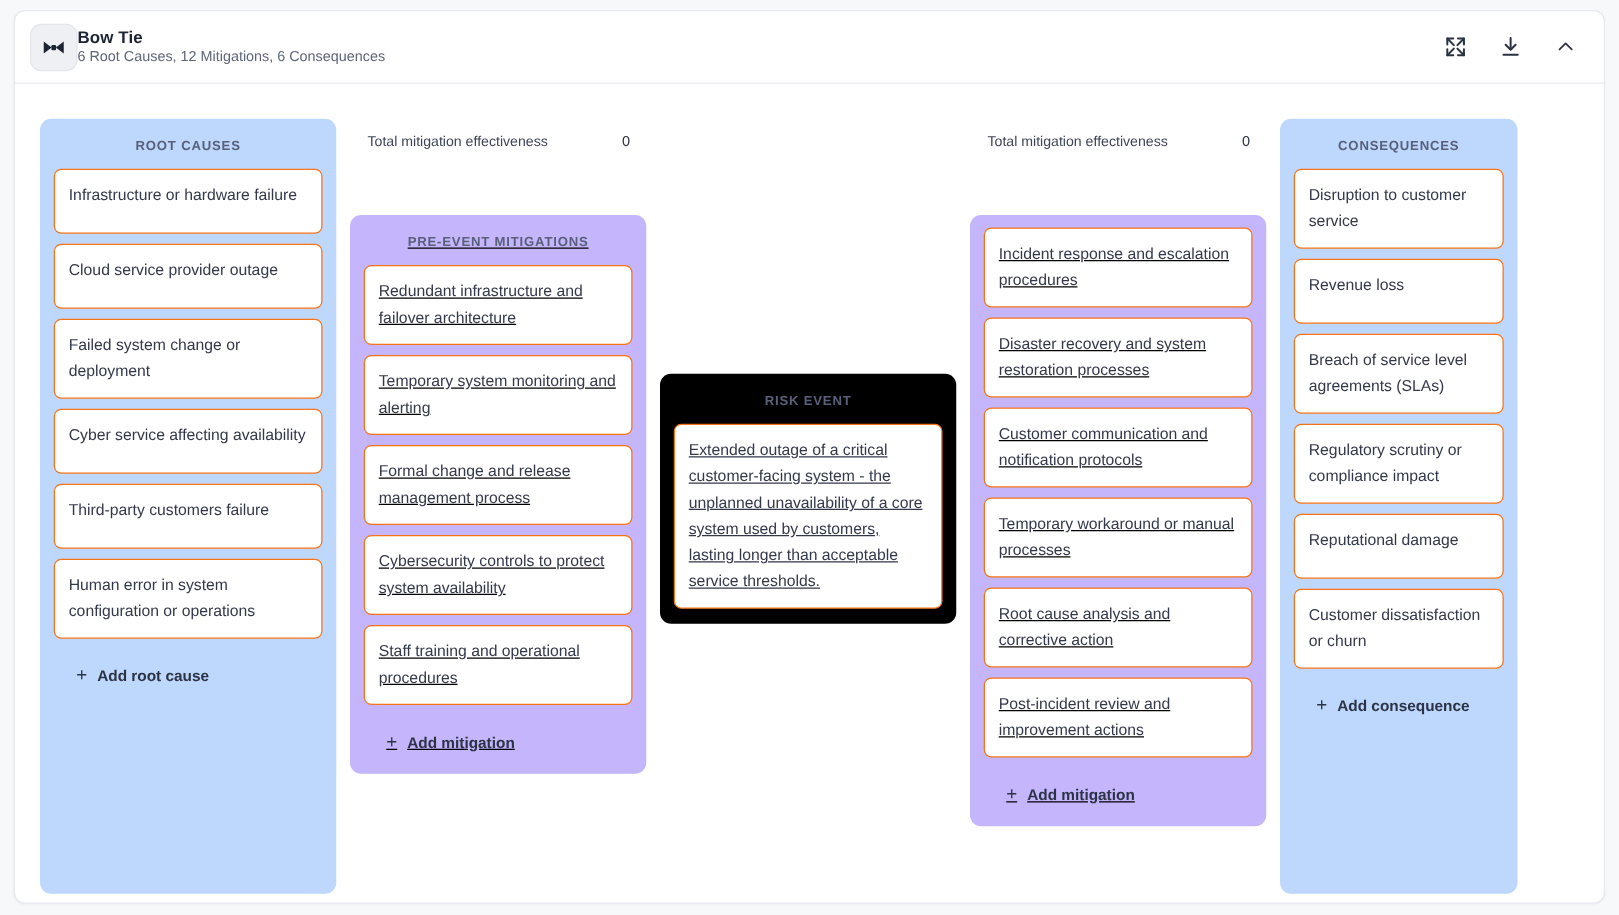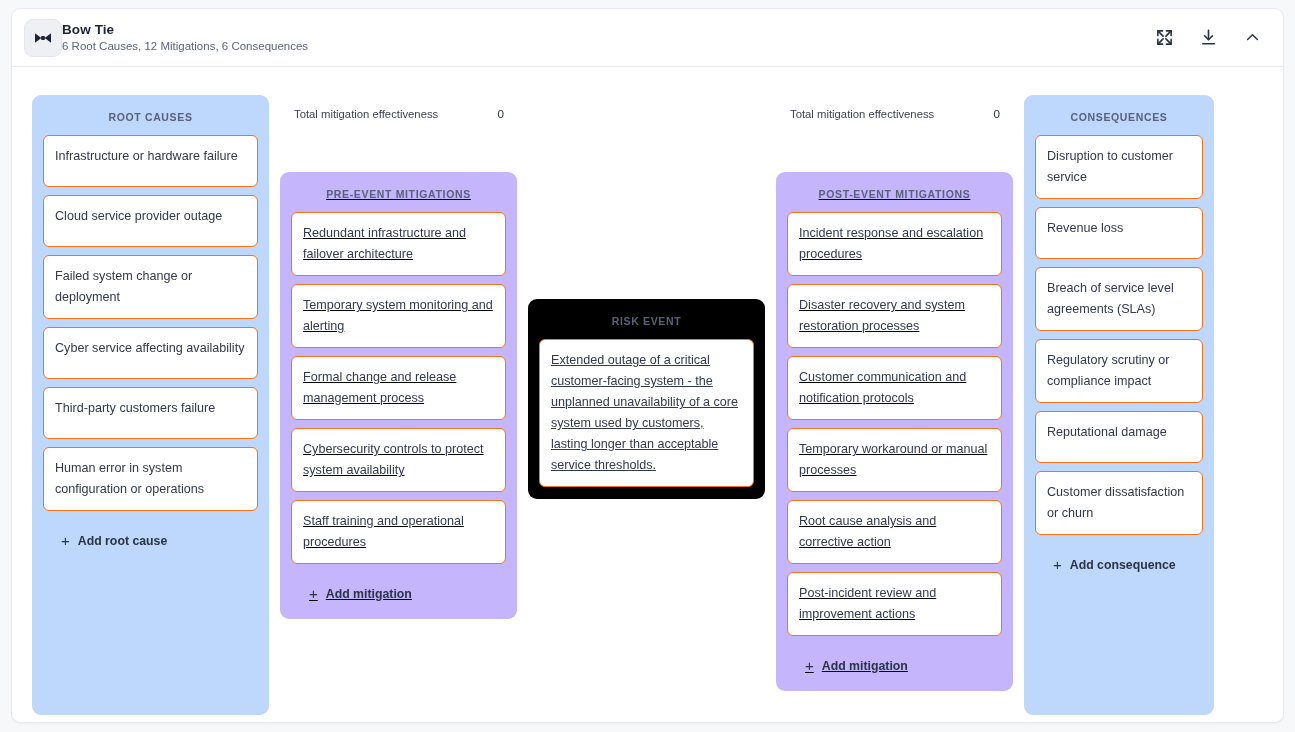--- a/index.html
+++ b/index.html
@@ -242,21 +242,20 @@
       </div>
     </div>
 
     <div class="eff-row" id="eff-post">
       <span>Total mitigation effectiveness</span>
       <span class="eff-val">0</span>
     </div>
 
     <div class="col" id="col-post">
       <div class="panel panel-mit">
-        <div class="panel-title">POST-EVENT MITIGATIONS</div>
         <div class="card tall">Incident response and escalation procedures</div>
         <div class="card tall">Disaster recovery and system restoration processes</div>
         <div class="card tall">Customer communication and notification protocols</div>
         <div class="card tall">Temporary workaround or manual processes</div>
         <div class="card tall">Root cause analysis and corrective action</div>
         <div class="card tall">Post-incident review and improvement actions</div>
         <div class="add-btn">
           <span class="plus">+</span>
           <span>Add mitigation</span>
         </div>

